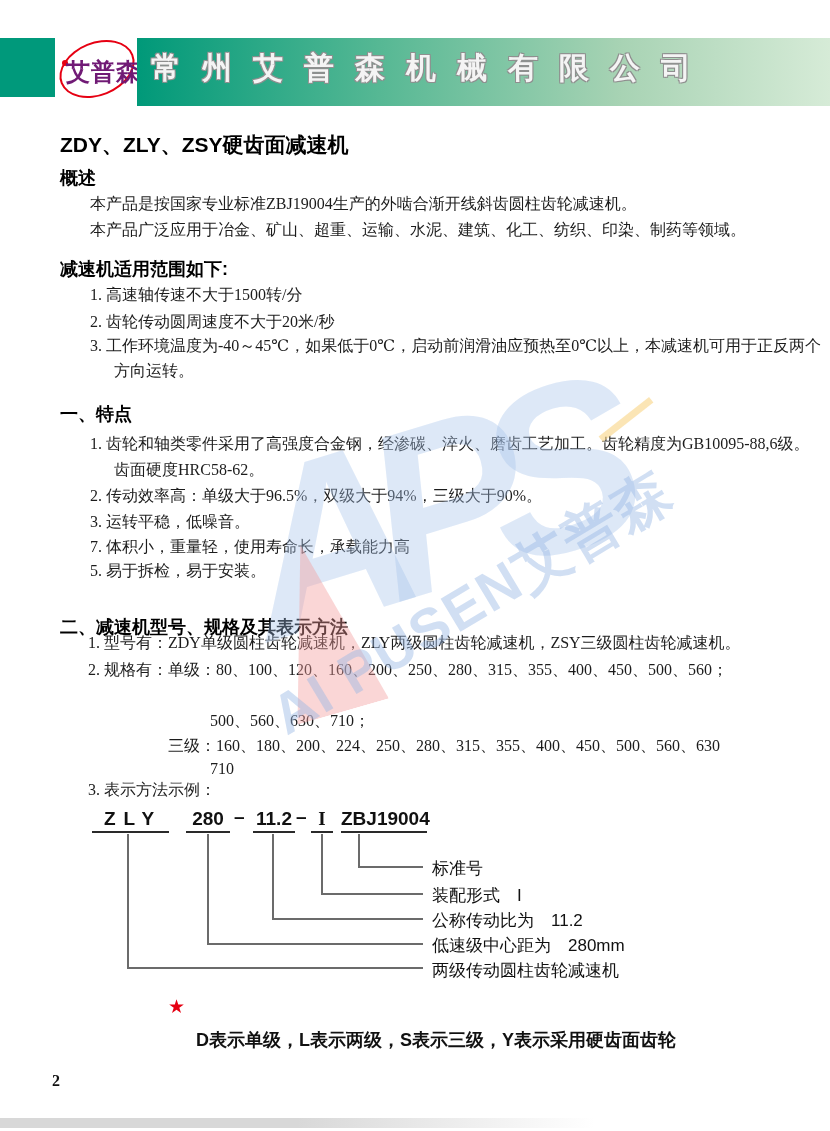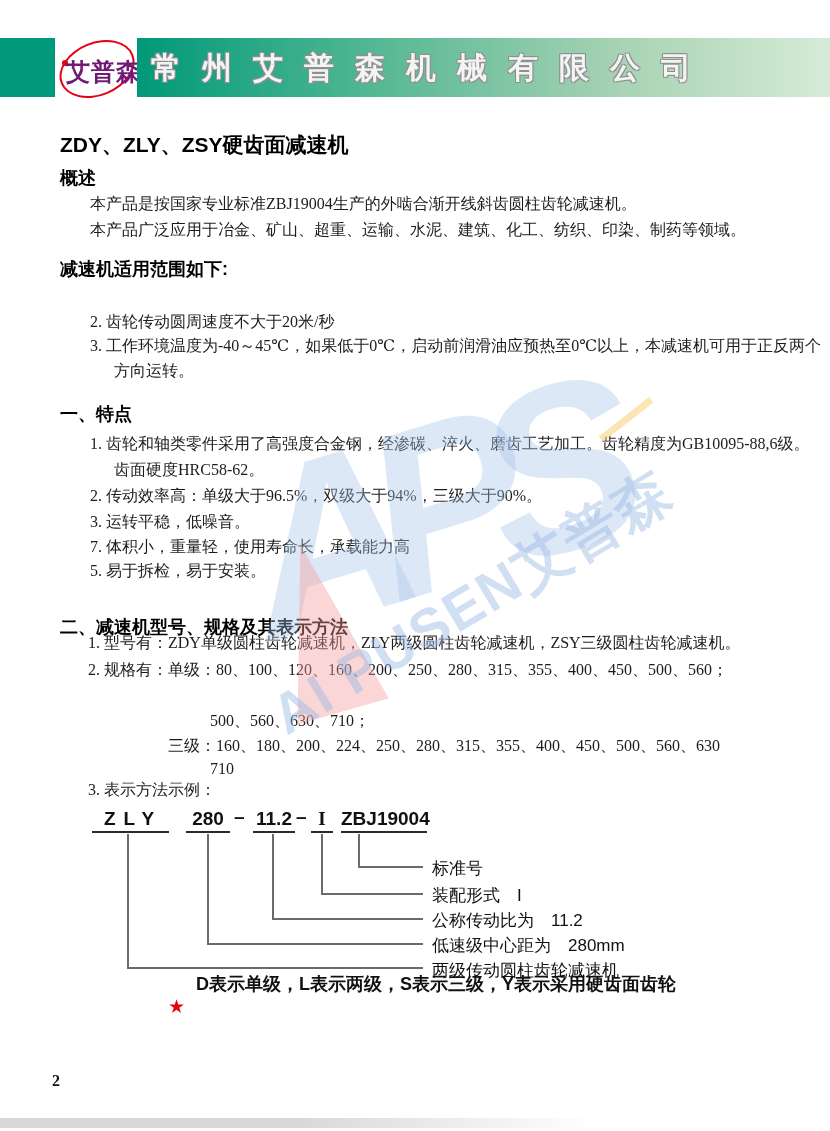--- a/index.html
+++ b/index.html
@@ -3,21 +3,21 @@
 <meta charset="utf-8">
 <style>
   html,body{margin:0;padding:0;background:#fff;}
   .page{position:relative;width:830px;height:1131px;background:#ffffff;overflow:hidden;
         font-family:"Liberation Serif","DejaVu Serif",serif;color:#1a1a1a;}
   .abs{position:absolute;white-space:nowrap;}
   .hd{font-family:"Liberation Sans","DejaVu Sans",sans-serif;font-weight:bold;color:#000;}
   .body-t{font-size:16px;color:#1c1c1c;}
   
   .teal-block{left:0;top:38px;width:55px;height:59px;background:#00997b;}
-  .header-bar{left:137px;top:38px;width:693px;height:59px;
+  .header-bar{left:137px;top:38px;width:693px;height:68px;
               background:linear-gradient(90deg,#009979 0%,#56b894 35%,#a8d3b4 70%,#d6ebd7 100%);}
   .company{line-height:59px;padding-left:14px;font-size:30px;font-weight:bold;letter-spacing:21px;
            color:#f4f4f4;font-family:"Liberation Serif","DejaVu Serif",serif;
            text-shadow:1px 1px 0 #8f8f8f,-1px -1px 0 #8f8f8f,1px -1px 0 #8f8f8f,-1px 1px 0 #8f8f8f;}
   .logo-ellipse{left:58px;top:42px;width:74px;height:50px;border:2.5px solid #e60012;border-radius:50%;
                 transform:rotate(-22deg);}
   .logo-dot{left:62px;top:60px;width:6px;height:6px;border-radius:50%;background:#e60012;}
   .logo-text{left:66px;top:56px;font-size:24px;font-weight:bold;color:#701a75;
              font-family:"Liberation Sans","DejaVu Sans",sans-serif;letter-spacing:1px;}
   
@@ -60,20 +60,21 @@
   <div class="abs header-bar">
     <div class="company">常州艾普森机械有限公司</div>
   </div>
 
   <div class="abs hd" style="left:60px;top:131px;font-size:21px;">ZDY、ZLY、ZSY硬齿面减速机</div>
   <div class="abs hd" style="left:60px;top:166px;font-size:18px;">概述</div>
   <div class="abs body-t" style="left:90px;top:194px;">本产品是按国家专业标准ZBJ19004生产的外啮合渐开线斜齿圆柱齿轮减速机。</div>
   <div class="abs body-t" style="left:90px;top:220px;">本产品广泛应用于冶金、矿山、超重、运输、水泥、建筑、化工、纺织、印染、制药等领域。</div>
 
   <div class="abs hd" style="left:60px;top:257px;font-size:18px;">减速机适用范围如下:</div>
+  <div class="abs body-t" style="left:90px;top:285px;">1. 高速轴传速不大于1500转/分</div>
   <div class="abs body-t" style="left:90px;top:312px;">2. 齿轮传动圆周速度不大于20米/秒</div>
   <div class="abs body-t" style="left:90px;top:336px;">3. 工作环境温度为-40～45℃，如果低于0℃，启动前润滑油应预热至0℃以上，本减速机可用于正反两个</div>
   <div class="abs body-t" style="left:114px;top:361px;">方向运转。</div>
 
   <div class="abs hd" style="left:60px;top:402px;font-size:18px;">一、特点</div>
   <div class="abs body-t" style="left:90px;top:434px;">1. 齿轮和轴类零件采用了高强度合金钢，经渗碳、淬火、磨齿工艺加工。齿轮精度为GB10095-88,6级。</div>
   <div class="abs body-t" style="left:114px;top:460px;">齿面硬度HRC58-62。</div>
   <div class="abs body-t" style="left:90px;top:486px;">2. 传动效率高：单级大于96.5%，双级大于94%，三级大于90%。</div>
   <div class="abs body-t" style="left:90px;top:512px;">3. 运转平稳，低噪音。</div>
   <div class="abs body-t" style="left:90px;top:537px;">7. 体积小，重量轻，使用寿命长，承载能力高</div>
@@ -107,21 +108,21 @@
   <div class="abs hline" style="left:207px;top:943px;width:216px;"></div>
   <div class="abs hline" style="left:127px;top:967px;width:296px;"></div>
 
   <div class="abs dlabel" style="left:432px;top:857px;">标准号</div>
   <div class="abs dlabel" style="left:432px;top:884px;">装配形式　I</div>
   <div class="abs dlabel" style="left:432px;top:909px;">公称传动比为　11.2</div>
   <div class="abs dlabel" style="left:432px;top:934px;">低速级中心距为　280mm</div>
   <div class="abs dlabel" style="left:432px;top:959px;">两级传动圆柱齿轮减速机</div>
 
   <div class="abs star" style="left:168px;top:995px;">★</div>
-  <div class="abs note-t" style="left:196px;top:972px;">D表示单级，L表示两级，S表示三级，Y表示采用硬齿面齿轮</div>
+  <div class="abs note-t" style="left:196px;top:1028px;">D表示单级，L表示两级，S表示三级，Y表示采用硬齿面齿轮</div>
 
   <div class="abs wm wm-letters">APS</div>
   <div class="abs wm wm-red"></div>
   <div class="abs wm wm-yellow"></div>
   <div class="abs wm wm-slogan">AI PUSEN艾普森</div>
 
   <div class="abs pageno" style="left:52px;top:1072px;">2</div>
   <div class="abs bottom-bar"></div>
 
 </div>

